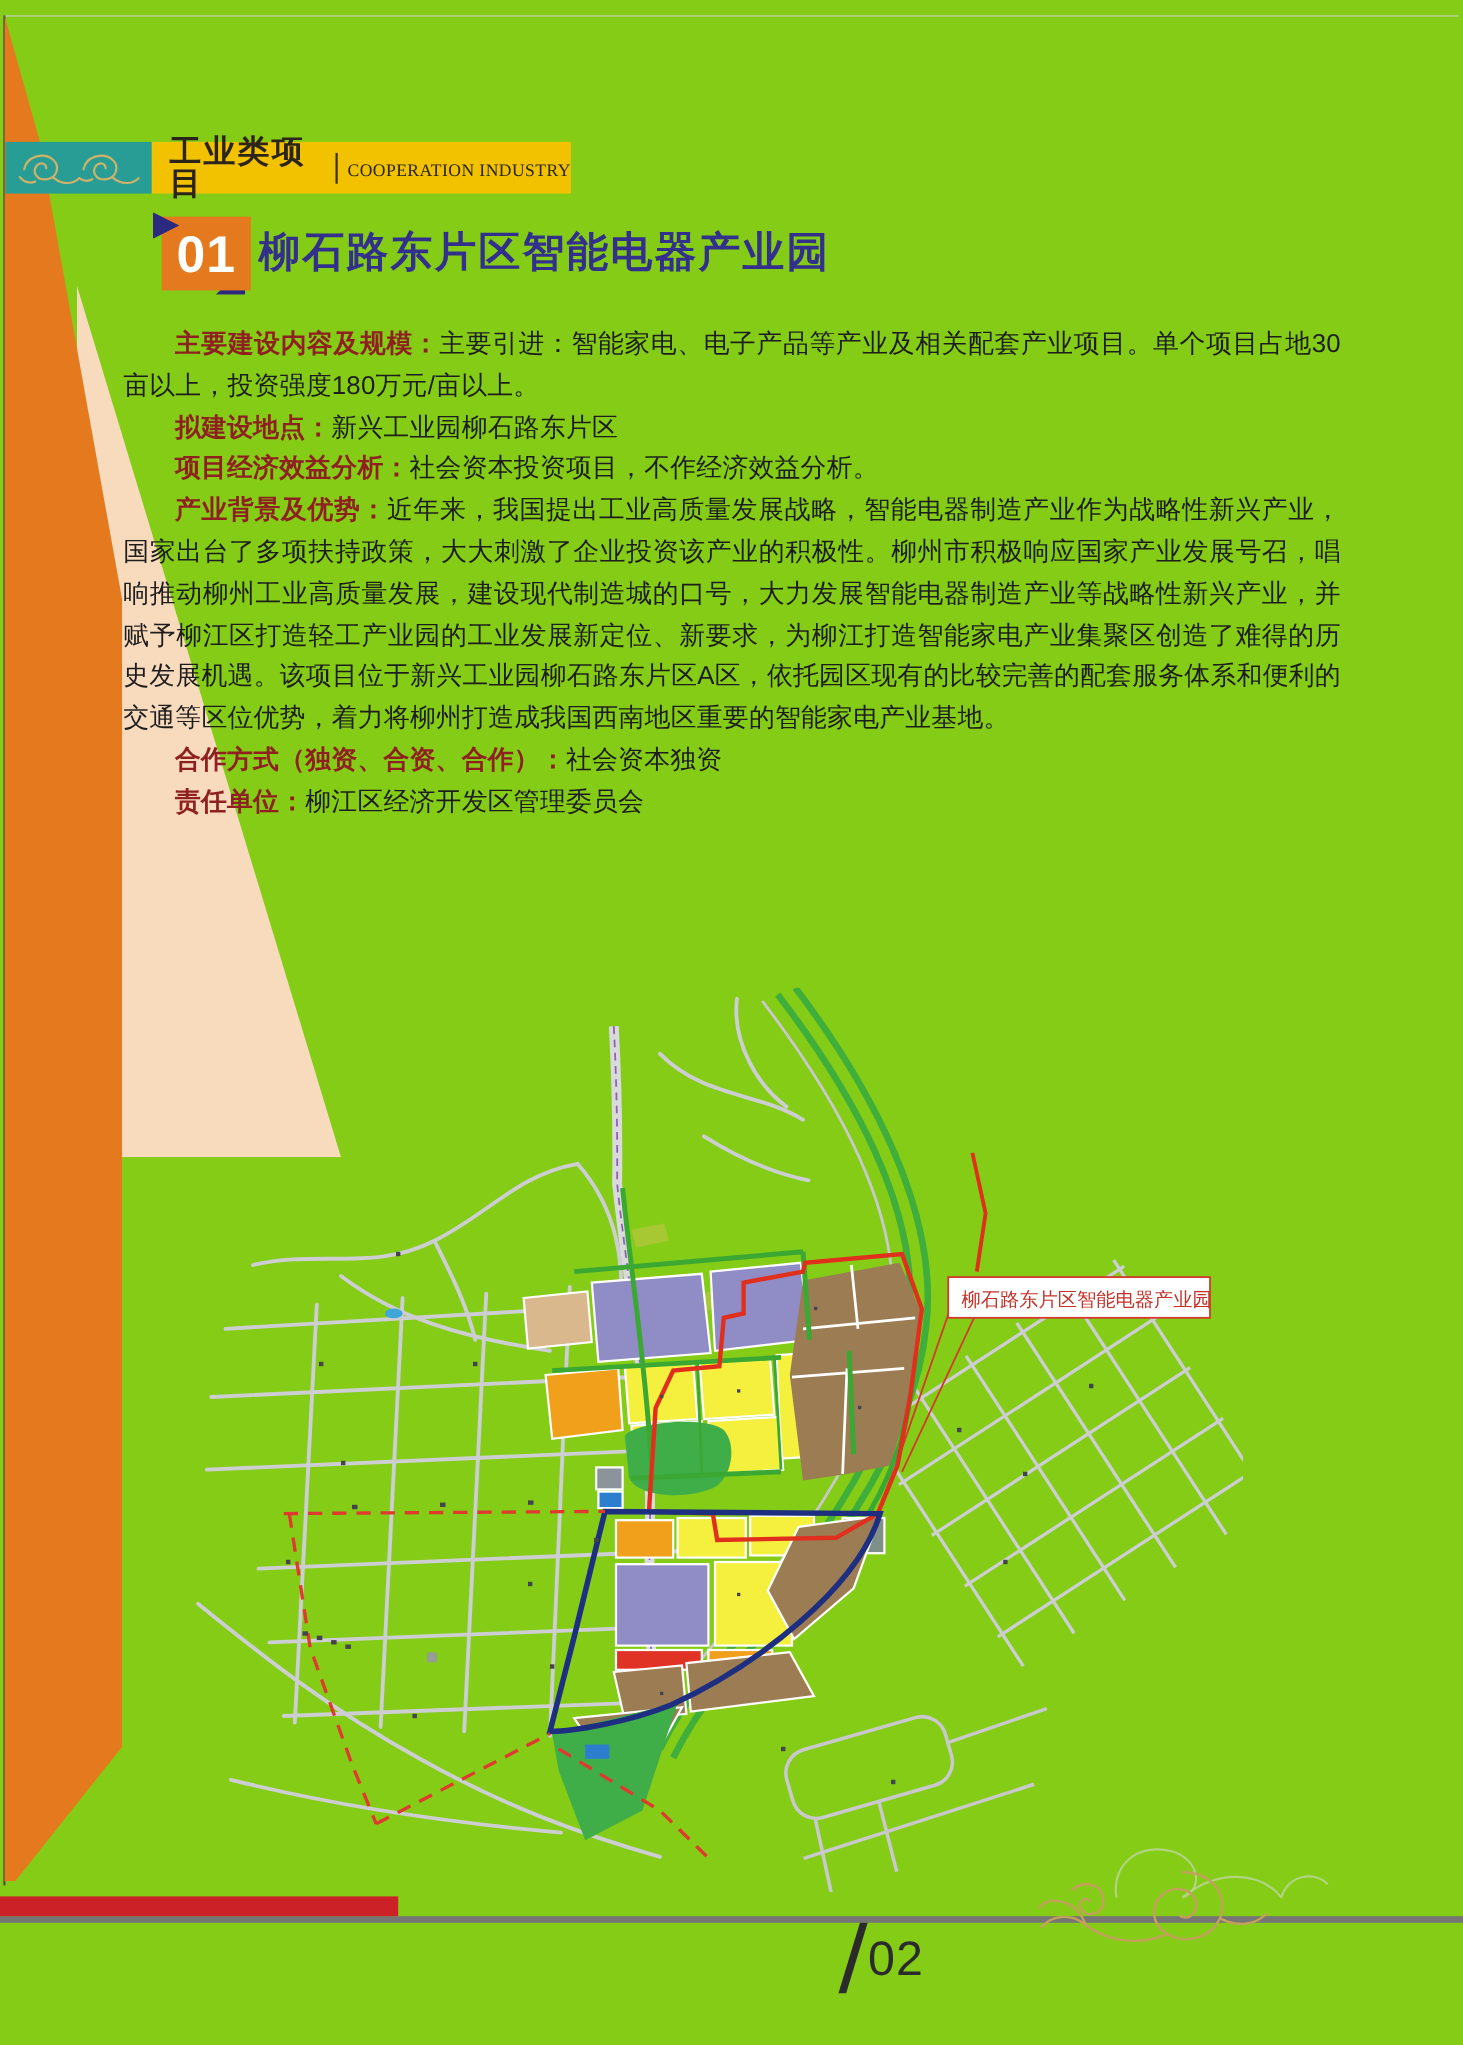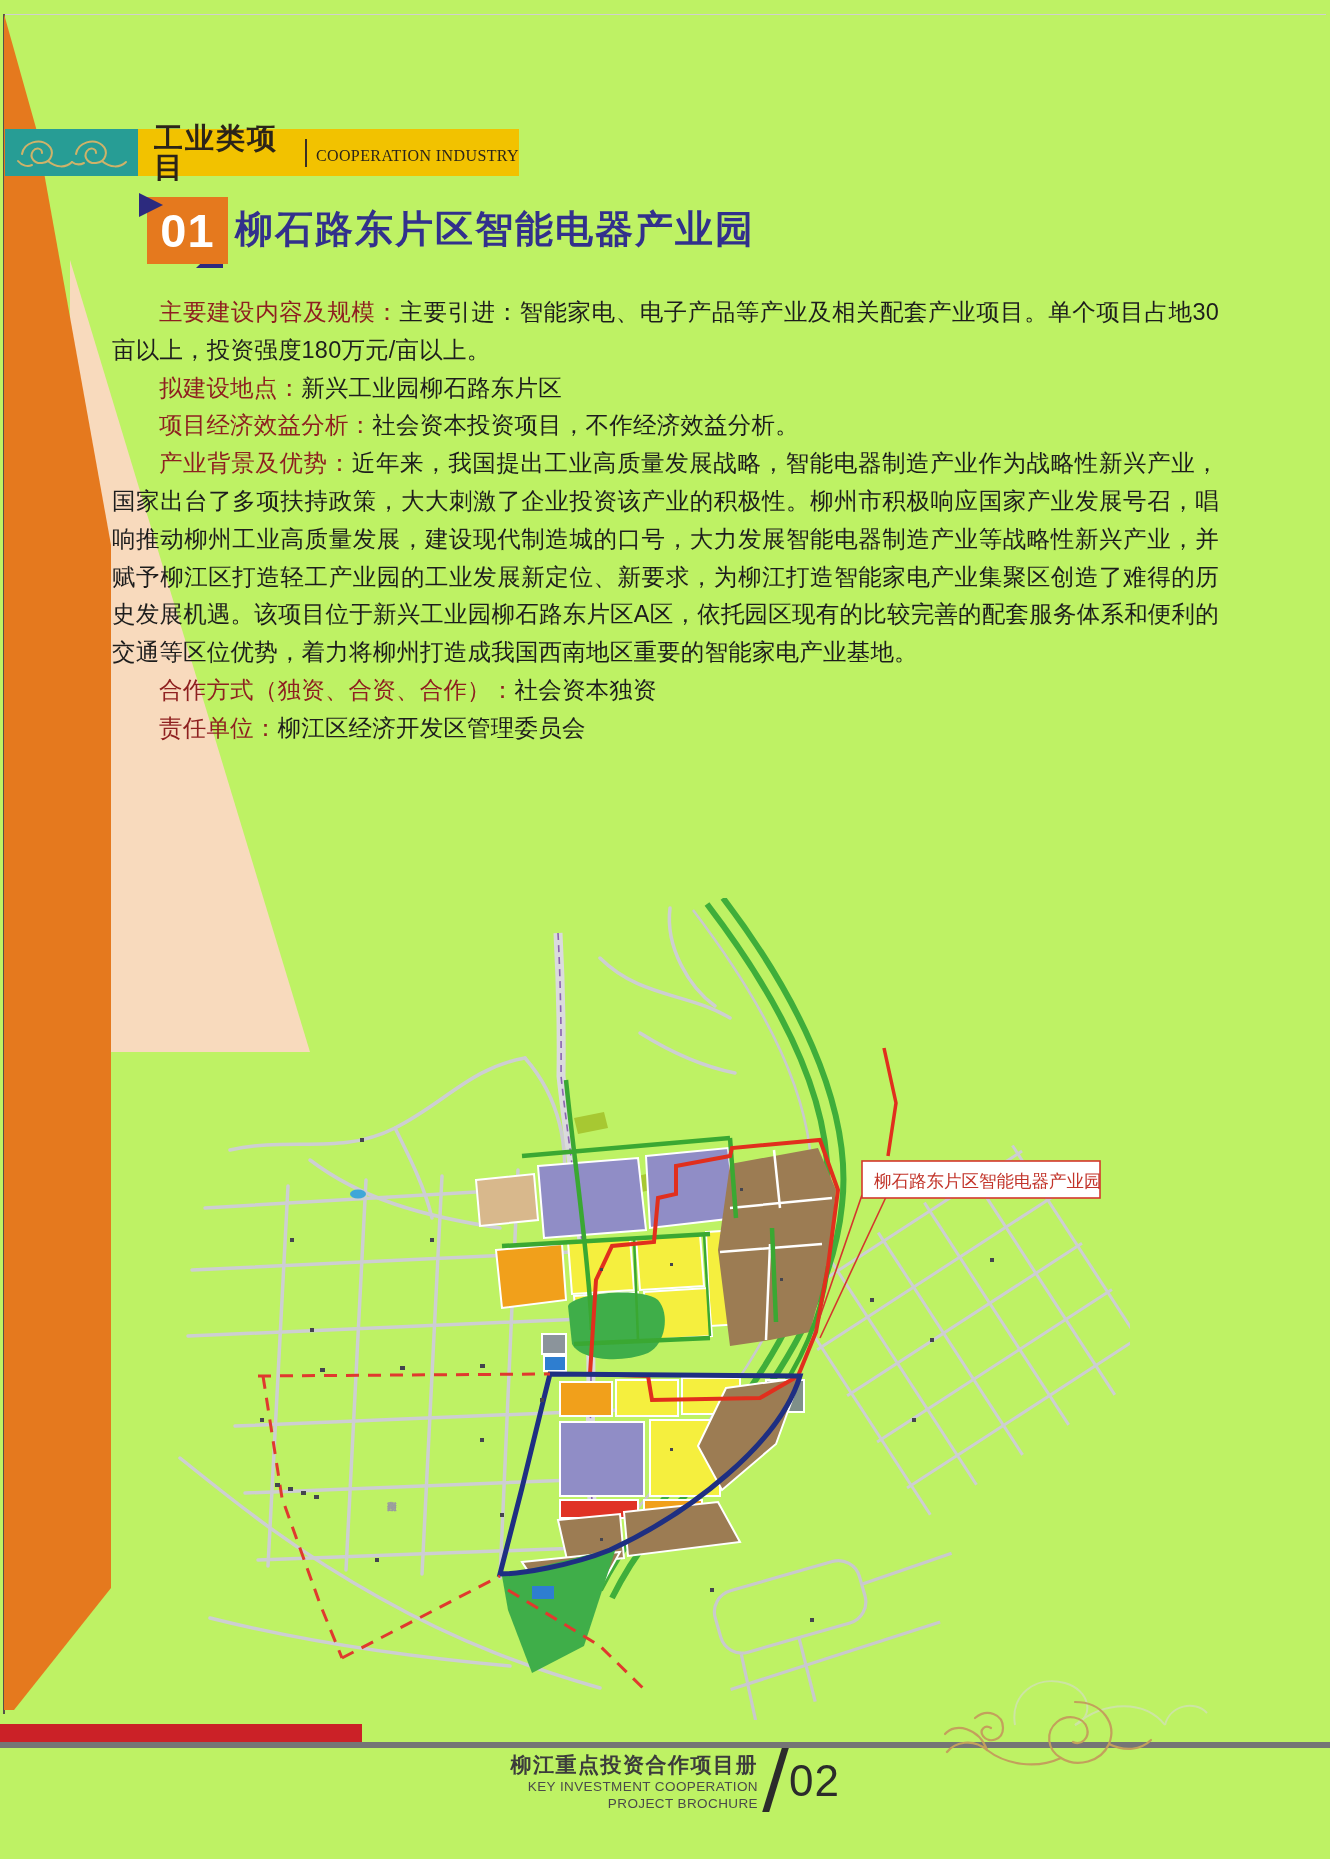--- a/index.html
+++ b/index.html
@@ -1,16 +1,16 @@
 <!DOCTYPE html>
 <html><head>
 <meta charset="utf-8">
 <style>
   html,body{margin:0;padding:0;background:#e9e9e9;}
-  .page{position:relative;width:1330px;height:1859px;background:#bef264;margin:0 auto;
+  .page{position:relative;width:1330px;height:1859px;background:#84cc16;margin:0 auto;
         font-family:"Liberation Sans","DejaVu Sans",sans-serif;overflow:hidden;}
   
   .edge-line-left{position:absolute;left:3px;top:14px;width:2px;height:1700px;background:#55514a;}
   .edge-line-top{position:absolute;left:4px;top:14px;width:1322px;height:1px;background:#cfcfcf;}
   .wedge-peach{position:absolute;left:0;top:0;width:330px;height:1060px;background:#f8dabd;
 Instructions;clip-path:polygon(70px 260px,310px 1052px,70px 1052px);}
   .wedge-orange{position:absolute;left:0;top:0;width:130px;height:1720px;background:#e5791e;
         clip-path:polygon(4px 14px,36px 128px,111px 545px,111px 1588px,14px 1710px,4px 1710px);}
   
   .band-teal{position:absolute;left:5px;top:129px;width:133px;height:47px;background:#279d95;z-index:5;}
@@ -27,21 +27,21 @@
   .badge-tri-tl{position:absolute;left:139px;top:193px;width:24px;height:24px;background:#2c2a7e;z-index:7;
         clip-path:polygon(0 0,100% 50%,0 100%);}
   .badge-tri-br{position:absolute;left:196px;top:242px;width:27px;height:26px;background:#2c2a7e;z-index:5;
         clip-path:polygon(100% 0,100% 100%,0 100%);}
   .proj-title{position:absolute;left:235px;top:204px;font-size:38px;font-weight:800;color:#32308c;
         letter-spacing:2px;z-index:6;white-space:nowrap;}
   
   .body-text{position:absolute;left:112px;top:294px;width:1107px;z-index:4;}
   .body-text p{margin:0;font-size:23.5px;line-height:37.8px;color:#1d1d1d;text-indent:2em;
         text-align:justify;letter-spacing:.2px;}
-  .lbl{font-weight:400;color:#8e2020;margin-top:46px;}
+  .lbl{font-weight:700;color:#8e2020;margin-top:46px;}
   
   .map-wrap{position:absolute;left:170px;top:898px;width:960px;height:822px;z-index:2;}
   
   .footer-redbar{position:absolute;left:0;top:1724px;width:362px;height:18px;background:#cb2127;z-index:6;}
   .footer-grayline{position:absolute;left:0;top:1742px;width:1330px;height:6px;background:#757575;z-index:5;}
   .footer-text{position:absolute;left:380px;top:1752px;width:378px;text-align:right;z-index:6;}
   .footer-cn{font-size:21px;font-weight:700;color:#3c3c3c;letter-spacing:1.5px;line-height:26px;}
   .footer-en{font-size:13.5px;color:#4a4a4a;letter-spacing:.4px;line-height:17px;}
   .footer-slash{position:absolute;left:772px;top:1748px;width:7px;height:64px;background:#2b2b2b;
         transform:skewX(-17deg);z-index:6;}
@@ -267,25 +267,20 @@
 
   <svg class="footer-cloud-ghost" width="260" height="80" viewBox="0 0 260 80">
     <g stroke="#d9d9d9" fill="none" stroke-width="2">
       <path d="M60,70 C55,40 80,20 110,28 C135,35 140,62 120,70"></path>
       <path d="M120,70 C150,45 190,45 210,70"></path>
       <path d="M210,70 C215,50 240,45 252,58"></path>
     </g>
   </svg>
   <div class="footer-redbar"></div>
   <div class="footer-grayline"></div>
-  <div class="footer-text">
-    <div class="footer-cn">柳江重点投资合作项目册</div>
-    <div class="footer-en">KEY INVESTMENT COOPERATION</div>
-    <div class="footer-en">PROJECT BROCHURE</div>
-  </div>
   <div class="footer-slash"></div>
   <div class="footer-page">02</div>
   <svg class="footer-cloud" width="240" height="120" viewBox="0 0 240 120">
     <g stroke="#c3a05c" fill="none" stroke-width="2.2" stroke-linecap="round">
       <path d="M140,30 C168,30 182,52 174,72 C166,90 142,96 126,86 C112,78 110,60 122,50 C132,42 148,44 152,56 C155,66 146,74 138,70"></path>
       <path d="M126,86 C100,98 70,92 52,78 C38,66 20,70 12,80"></path>
       <path d="M52,78 C44,56 20,50 10,62"></path>
       <path d="M40,46 C52,36 68,42 68,56 C68,68 54,72 48,64 C44,58 50,52 56,56"></path>
       <path d="M174,72 C190,80 206,78 216,68"></path>
     </g>

